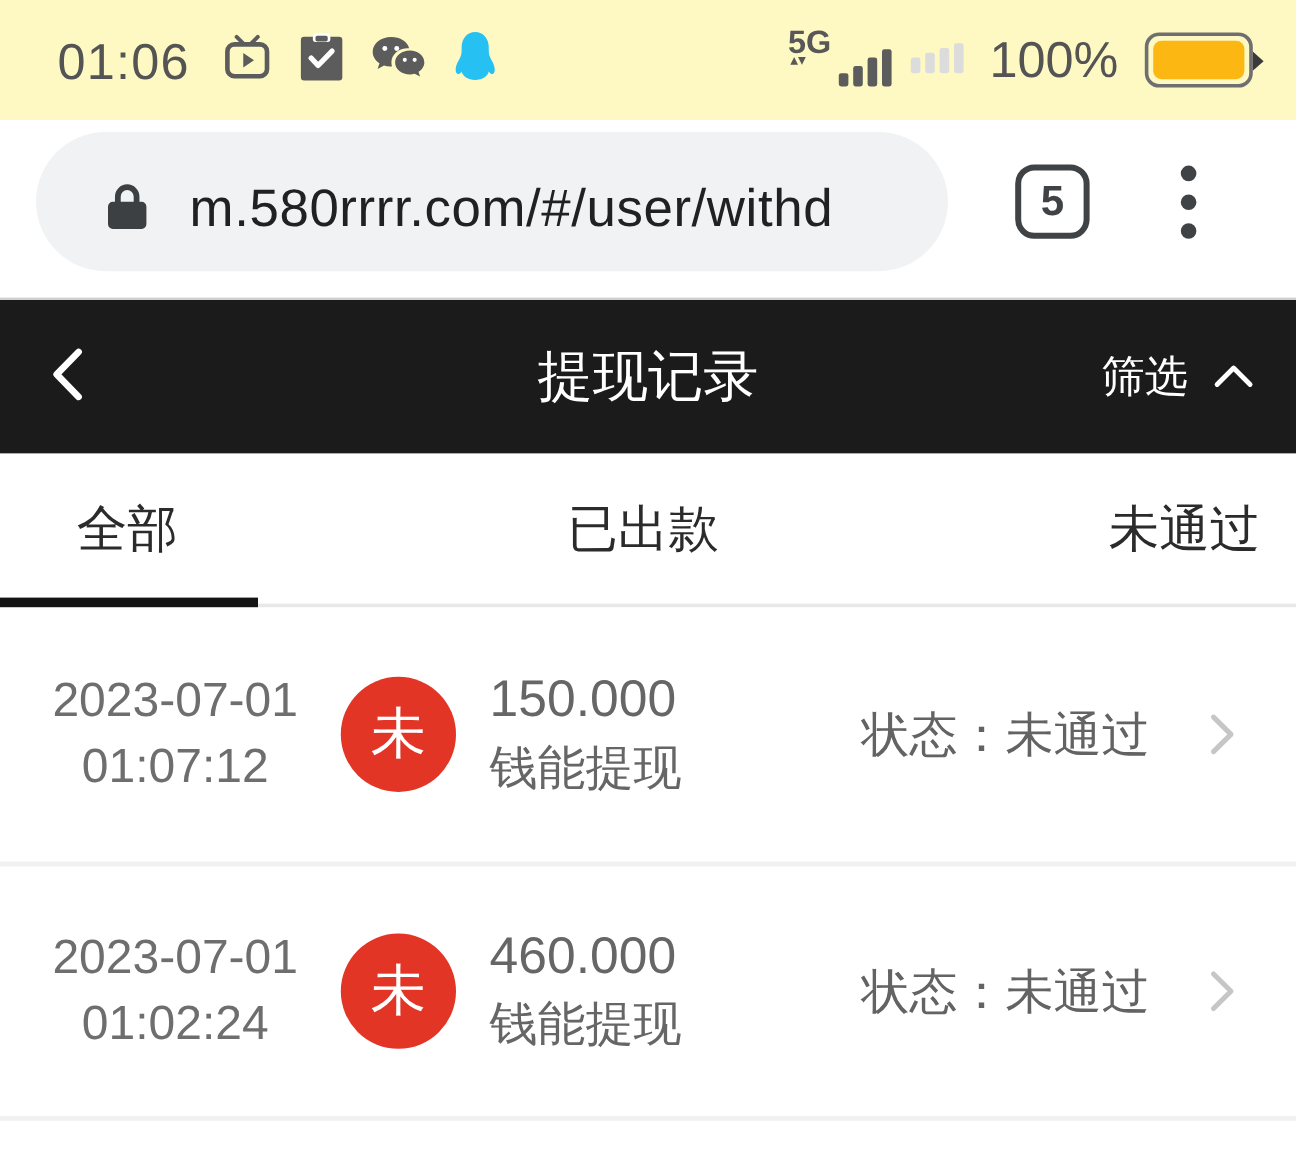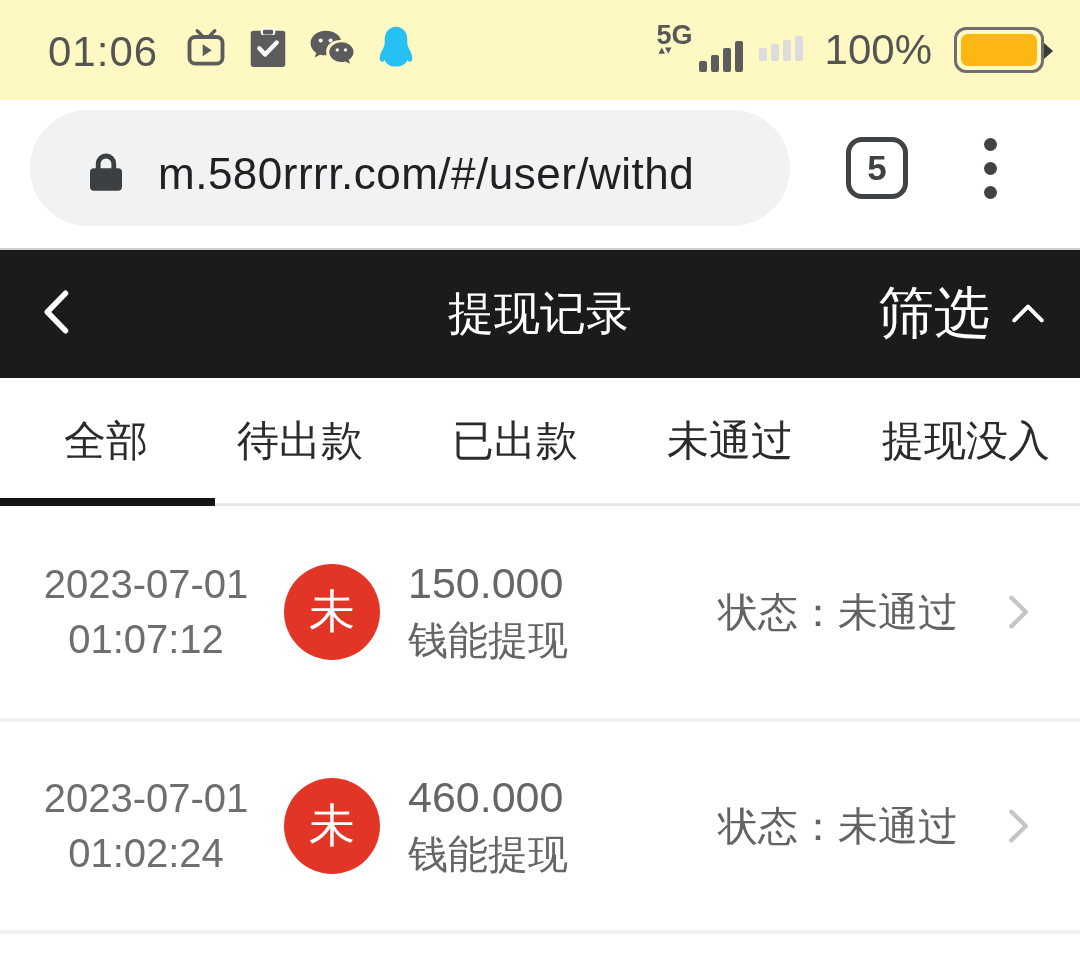--- a/index.html
+++ b/index.html
@@ -33,21 +33,21 @@
   .tab-counter { margin-left:56px; width:62px; height:62px; border:5px solid #3f4346; border-radius:16px;
      display:flex; align-items:center; justify-content:center; font-size:35px; font-weight:bold; color:#3f4346; }
   .menu-dots { margin-left:76px; display:flex; flex-direction:column; gap:11px; }
   .menu-dots i { width:13px; height:13px; border-radius:50%; background:#3f4346; }
 
   .chrome-gap { height:14px; background:#fff; border-bottom:2px solid #cfcfcf; }
 
   
   .app-header { height:128px; background:#1b1b1b; display:flex; align-items:center; position:relative; padding:13px 30px; }
   .page-title { position:absolute; left:0; right:0; text-align:center; color:#fff; font-size:46px; }
-  .filter-btn { margin-left:auto; display:flex; align-items:center; gap:16px; color:#fff; font-size:56px; z-index:2; }
+  .filter-btn { margin-left:auto; display:flex; align-items:center; gap:16px; color:#fff; font-size:36px; z-index:2; }
 
   
   .tab-bar { height:128px; background:#fff; display:flex; align-items:center; justify-content:space-between;
      padding:0 30px 0 64px; position:relative; border-bottom:3px solid #e8e8e8; }
   .tab { font-size:42px; color:#2b2b2b; white-space:nowrap; }
   .tab-underline { position:absolute; left:0; bottom:-3px; width:215px; height:8px; background:#141414; }
 
   
   .record { height:212px; display:flex; align-items:center; padding:0 40px 0 30px; background:#fff; }
   .record + .record, .record-stub { border-top:4px solid #f1f1f1; }
@@ -151,24 +151,22 @@
   <span class="filter-btn">
     <span>筛选</span>
     <svg width="44" height="44" viewBox="0 0 24 24">
         <path d="M4.5 15.5L12 8l7.5 7.5" stroke="#fff" stroke-width="2.2" fill="none" stroke-linecap="round" stroke-linejoin="round"></path>
       </svg>
   </span>
 </div>
 
 <div class="tab-bar">
   <span class="tab">全部</span>
-  <span class="tab">待出款</span>
   <span class="tab">已出款</span>
   <span class="tab">未通过</span>
-  <span class="tab">提现没入</span>
   <div class="tab-underline"></div>
 </div>
 
 <div>
 
   <div class="record">
     <div class="rec-date">
       <div>2023-07-01</div>
       <div>01:07:12</div>
     </div>

